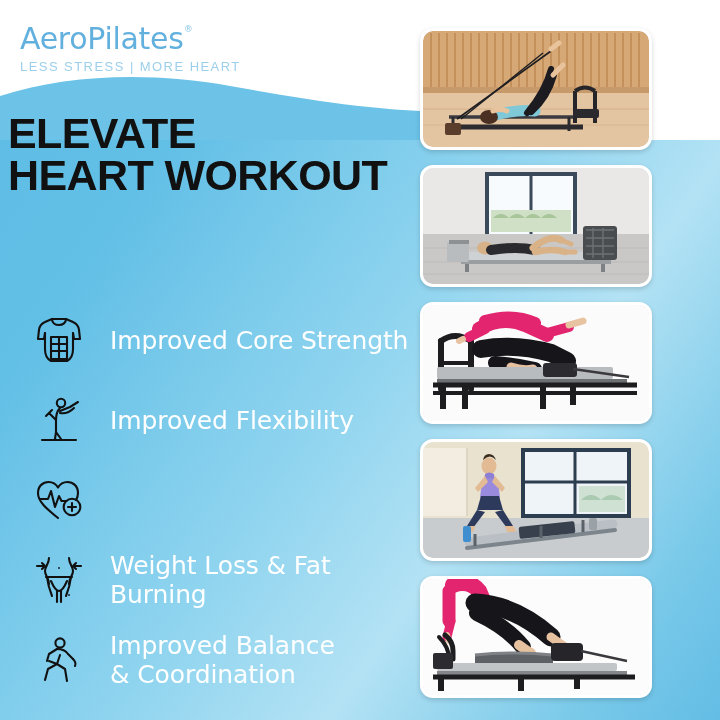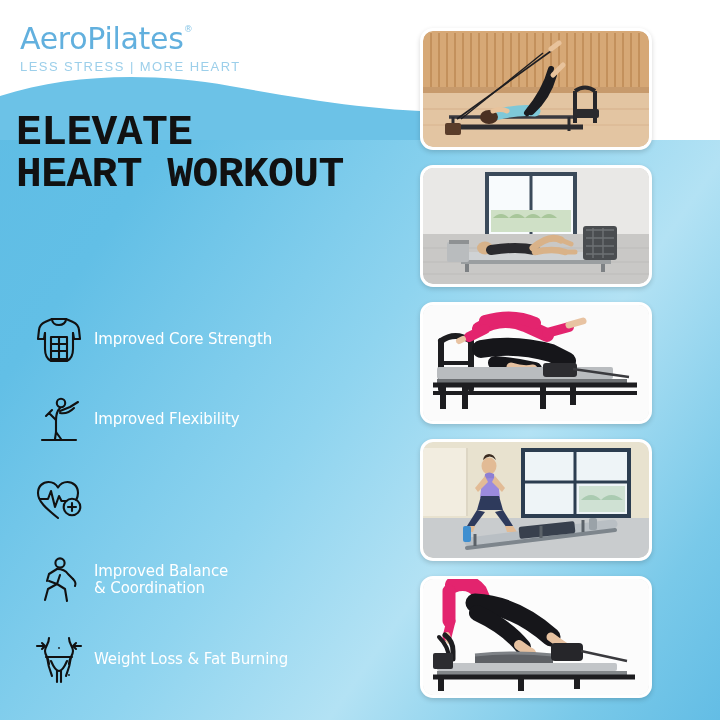--- a/index.html
+++ b/index.html
@@ -28,40 +28,40 @@
   }
   .logo-reg{
     position:absolute;right:-9px;top:1px;font-size:9px;color:#8cc8e8;
   }
   .logo-tag{
     margin-top:5px;font-size:13px;letter-spacing:1.45px;color:#9ccfea;
     font-weight:400;white-space:nowrap;
   }
   
   .headline{
-    position:absolute;left:16px;top:112px;width:400px;
-    font-family:Liberation Mono, monospace;
+    position:absolute;left:8px;top:112px;width:400px;
+    font-family:Liberation Sans, sans-serif;
     font-weight:bold;font-size:43px;line-height:0.98;letter-spacing:-0.6px;
   }
   .hl-1,.hl-2{color:#111111;display:block;}
   .hl-3{color:#ffffff;display:block;}
   
   .features{
     position:absolute;left:30px;top:300px;width:390px;
   }
   .feature-row{
     display:flex;align-items:center;height:80px;
   }
   .feature-icon{
     width:58px;flex:0 0 58px;display:flex;align-items:center;justify-content:center;
   }
   .feature-icon svg{display:block;}
   .feature-label{
-    color:#ffffff;font-size:15px;line-height:1.16;font-weight:400;
-    margin-left:6px;letter-spacing:-0.1px;
+    color:#ffffff;font-size:25px;line-height:1.16;font-weight:400;
+    margin-left:22px;letter-spacing:-0.1px;
     font-family:"DejaVu Sans","Liberation Sans",sans-serif;
   }
   
   .photos{
     position:absolute;left:420px;top:28px;width:232px;
   }
   .photo-card{
     width:232px;height:122px;border-radius:13px;overflow:hidden;
     margin-bottom:15px;background:#eee;position:relative;
     box-shadow:0 2px 5px rgba(0,0,0,0.16);
@@ -126,38 +126,20 @@
     </div>
 
     <div class="feature-row">
       <span class="feature-icon">
         <svg width="48" height="46" viewBox="0 0 48 46" fill="none" stroke="#111" stroke-width="2.1" stroke-linejoin="round" stroke-linecap="round">
           <path d="M23 41 C12 32 3 25 3 16 C3 9 8 5 13.5 5 C17.5 5 21 7 23 10.5 C25 7 28.5 5 32.5 5 C38 5 43 9 43 16 C43 18.5 42.3 20.8 41.2 23"></path>
           <path d="M5 22 h8 l3 -8 l4 16 l4 -11 l2.5 5 h5"></path>
           <circle cx="37" cy="30" r="8.3"></circle>
           <path d="M37 26 v8 M33 30 h8"></path>
         </svg>
-      </span>
-    </div>
-
-    <div class="feature-row">
-      <span class="feature-icon">
-        <svg width="46" height="50" viewBox="0 0 46 50" fill="none" stroke="#111" stroke-width="2.1" stroke-linejoin="round" stroke-linecap="round">
-          <circle cx="24" cy="8" r="4.6"></circle>
-          <path d="M21 14 l-8 5 l-2 7"></path>
-          <path d="M21 14 c5 0 9 2 11 5 l5 5"></path>
-          <path d="M37 24 c2 2 3 5 2 7"></path>
-          <path d="M24 20 l-3 9 l8 5 l2 12"></path>
-          <path d="M21 29 l-9 5 l-3 11"></path>
-          <path d="M13 26 l8 3"></path>
-        </svg>
-      </span>
-      <span class="feature-label">
-        <span>Improved Balance</span><br>
-        <span>&amp; Coordination</span>
       </span>
     </div>
 
     <div class="feature-row">
       <span class="feature-icon">
         <svg width="48" height="52" viewBox="0 0 48 52" fill="none" stroke="#111" stroke-width="2.1" stroke-linejoin="round" stroke-linecap="round">
           <path d="M14 4 c0 6 -4 8 -4 13 c0 5 4 7 4 13"></path>
           <path d="M34 4 c0 6 4 8 4 13 c0 5 -4 7 -4 13"></path>
           <path d="M11 23 h26"></path>
           <path d="M12 23 c1 9 3 14 5 19 M36 23 c-1 9 -3 14 -5 19"></path>
@@ -165,20 +147,38 @@
           <path d="M22 37 v11 M26 37 v11"></path>
           <path d="M2 12 h8 M10 12 l-3 -3 M10 12 l-3 3"></path>
           <path d="M46 12 h-8 M38 12 l3 -3 M38 12 l3 3"></path>
           <circle cx="24" cy="14" r="0.9" fill="#111" stroke="none"></circle>
           <circle cx="34" cy="41" r="0.9" fill="#111" stroke="none"></circle>
         </svg>
       </span>
       <span class="feature-label">Weight Loss &amp; Fat Burning</span>
     </div>
 
+    <div class="feature-row">
+      <span class="feature-icon">
+        <svg width="46" height="50" viewBox="0 0 46 50" fill="none" stroke="#111" stroke-width="2.1" stroke-linejoin="round" stroke-linecap="round">
+          <circle cx="24" cy="8" r="4.6"></circle>
+          <path d="M21 14 l-8 5 l-2 7"></path>
+          <path d="M21 14 c5 0 9 2 11 5 l5 5"></path>
+          <path d="M37 24 c2 2 3 5 2 7"></path>
+          <path d="M24 20 l-3 9 l8 5 l2 12"></path>
+          <path d="M21 29 l-9 5 l-3 11"></path>
+          <path d="M13 26 l8 3"></path>
+        </svg>
+      </span>
+      <span class="feature-label">
+        <span>Improved Balance</span><br>
+        <span>&amp; Coordination</span>
+      </span>
+    </div>
+
   </div>
 
   <div class="photos">
 
     <div class="photo-card">
       <div class="photo-inner">
         <svg class="ph-svg" viewBox="0 0 226 116" preserveAspectRatio="none">
           <rect width="226" height="116" fill="#e7cdb0"></rect>
           <rect width="226" height="58" fill="#d6a876"></rect>
           <g stroke="#b8844f" stroke-width="1.3">

